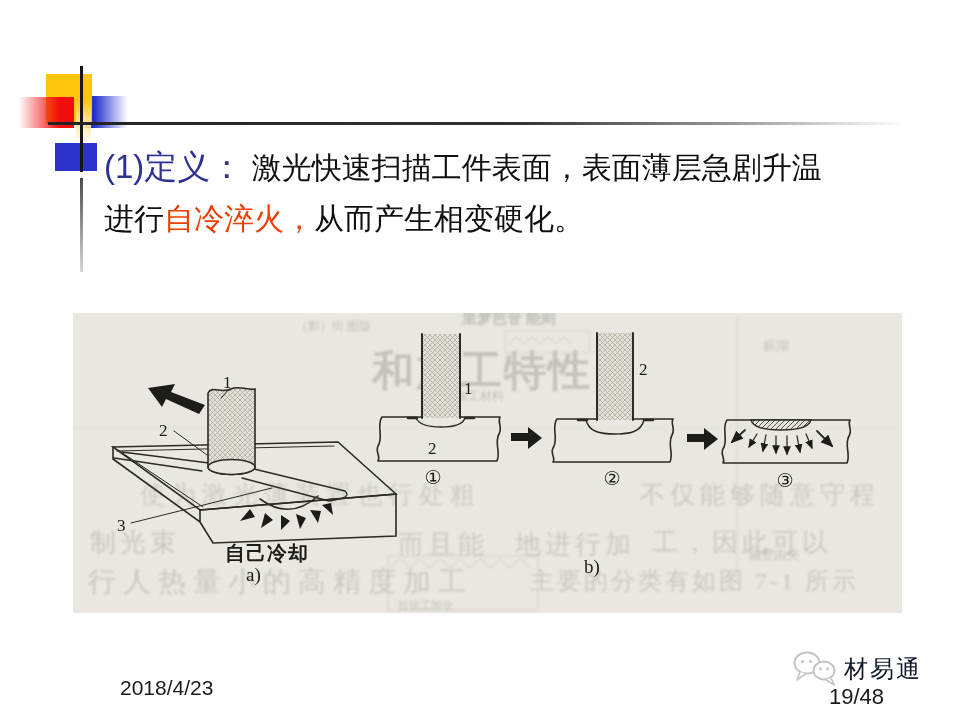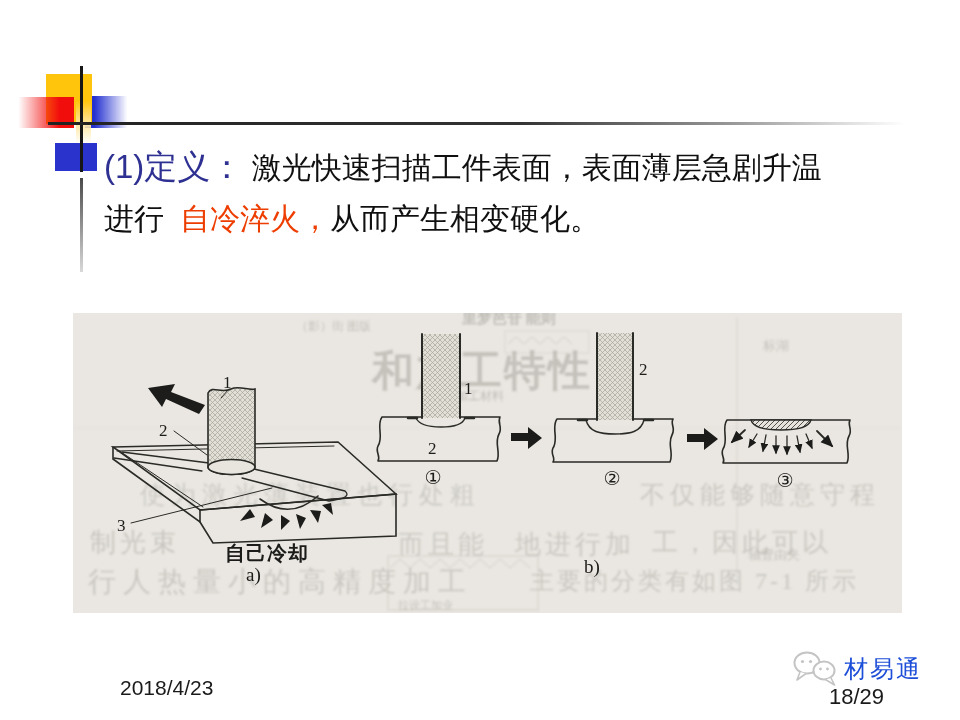--- a/index.html
+++ b/index.html
@@ -18,29 +18,29 @@
   .vline-dark{left:80px;top:66px;width:3px;height:106px;background:#161616;z-index:4;}
   .vline-fade{left:80px;top:178px;width:3px;height:94px;
       background:linear-gradient(to bottom,#4a4a4a,#d9d9d9);z-index:4;}
   .hline{left:48px;top:122px;width:857px;height:3px;
       background:linear-gradient(to right,#222 0%,#333 55%,#999 80%,#ddd 93%,rgba(255,255,255,0));z-index:4;}
   
   .bodytext{position:absolute;left:104px;top:141px;width:805px;font-weight:400;
       font-size:30px;line-height:51px;color:#101010;letter-spacing:0px;}
   .bodytext .tline{white-space:nowrap;}
   .title-blue{color:#2E3192;font-size:33px;}
-  .red{color:#EE3D00;margin-left:16px;}
+  .red{color:#EE3D00;}
   
   .figure{position:absolute;left:73px;top:313px;width:829px;height:300px;background:#EAE7E2;}
   
   .footer-date{position:absolute;left:120px;top:676px;font-size:21px;color:#1a1a1a;}
   .footer-page{position:absolute;left:829px;top:684px;font-size:22px;color:#1a1a1a;}
   
   .watermark{position:absolute;left:793px;top:650px;display:flex;align-items:center;z-index:5;}
-  .watermark-text{font-size:24px;color:#1d4ed8;letter-spacing:2px;margin-left:5px;
+  .watermark-text{font-size:24px;color:#0f172a;letter-spacing:2px;margin-left:5px;
       font-family:"Liberation Serif","DejaVu Serif",serif;}
 </style>
 </head>
 <body>
 
 <div class="slide">
 
   <div class="deco deco-blue-grad"></div>
   <div class="deco deco-yellow"></div>
   <div class="deco deco-yellow-tail"></div>
@@ -181,21 +181,21 @@
           </g>
           <text x="785" y="487" font-size="19" fill="#1c1c1a" stroke="none" text-anchor="middle" font-family="Liberation Sans, DejaVu Sans, sans-serif">③</text>
         </g>
 
         <text x="584" y="573" font-size="19" fill="#1b1b19" stroke="none">b)</text>
       </g>
     </svg>
   </div>
 
   <div class="footer-date">2018/4/23</div>
-  <div class="footer-page">18/29</div>
+  <div class="footer-page">19/48</div>
 
   <div class="watermark">
     <svg width="46" height="38" viewBox="0 0 46 38">
       <ellipse cx="14" cy="13" rx="12.5" ry="10.5" fill="#ffffff" stroke="#c4c4c4" stroke-width="2"></ellipse>
       <path d="M7,22 L4,30 L13,23.5" fill="#ffffff" stroke="#c4c4c4" stroke-width="1.6" stroke-linejoin="round"></path>
       <circle cx="9.5" cy="11.5" r="1.6" fill="#c4c4c4"></circle>
       <circle cx="17.5" cy="11.5" r="1.6" fill="#c4c4c4"></circle>
       <ellipse cx="31" cy="20.5" rx="10.5" ry="9" fill="#ffffff" stroke="#c4c4c4" stroke-width="2"></ellipse>
       <path d="M38,28 L41.5,35 L32.5,29.5" fill="#ffffff" stroke="#c4c4c4" stroke-width="1.6" stroke-linejoin="round"></path>
       <circle cx="27.5" cy="19" r="1.4" fill="#c4c4c4"></circle>

